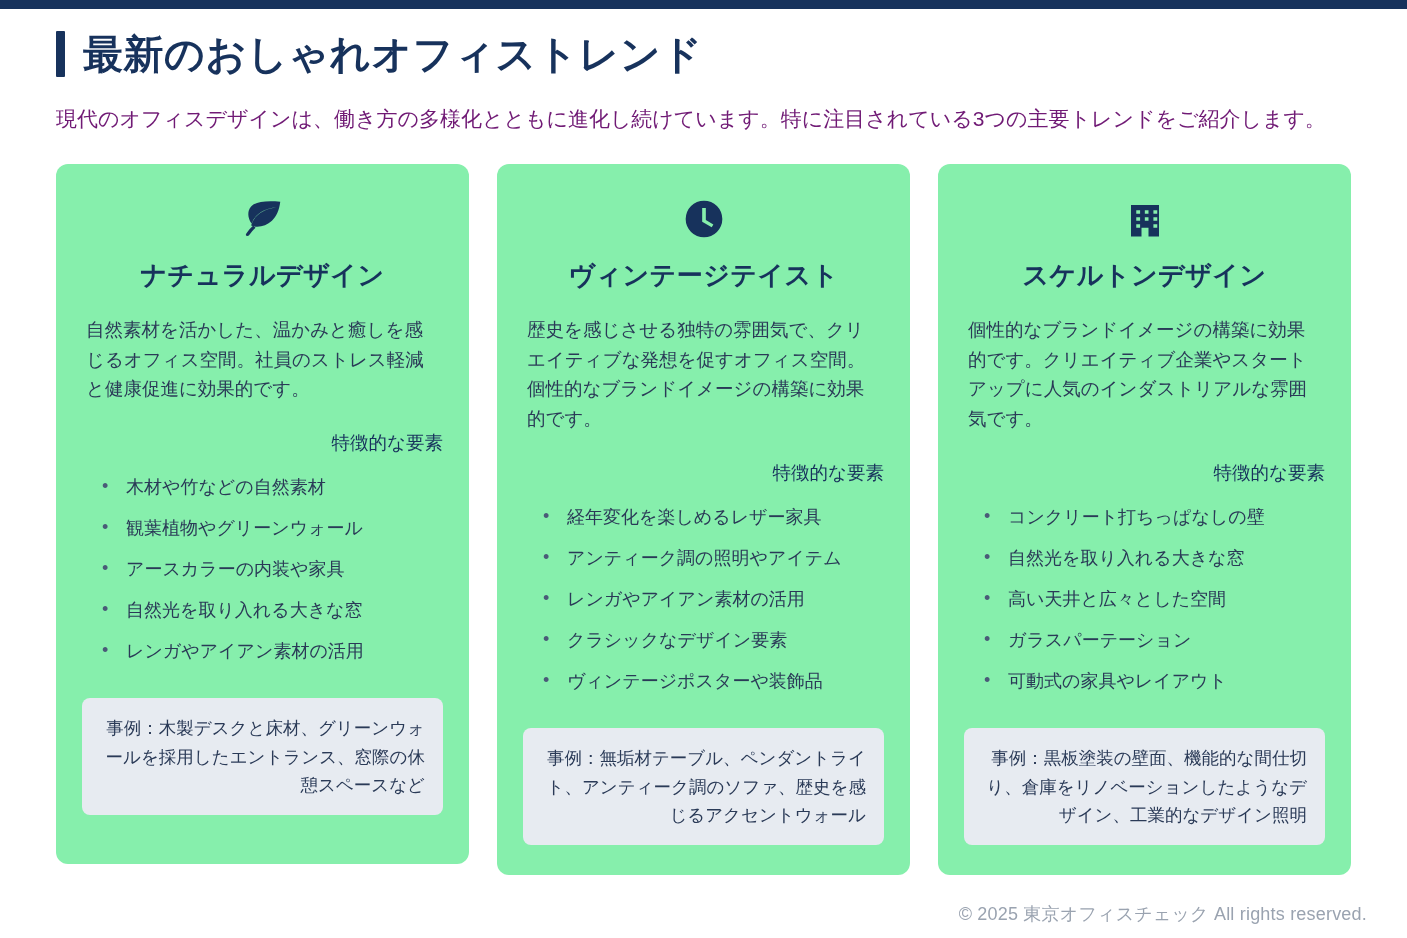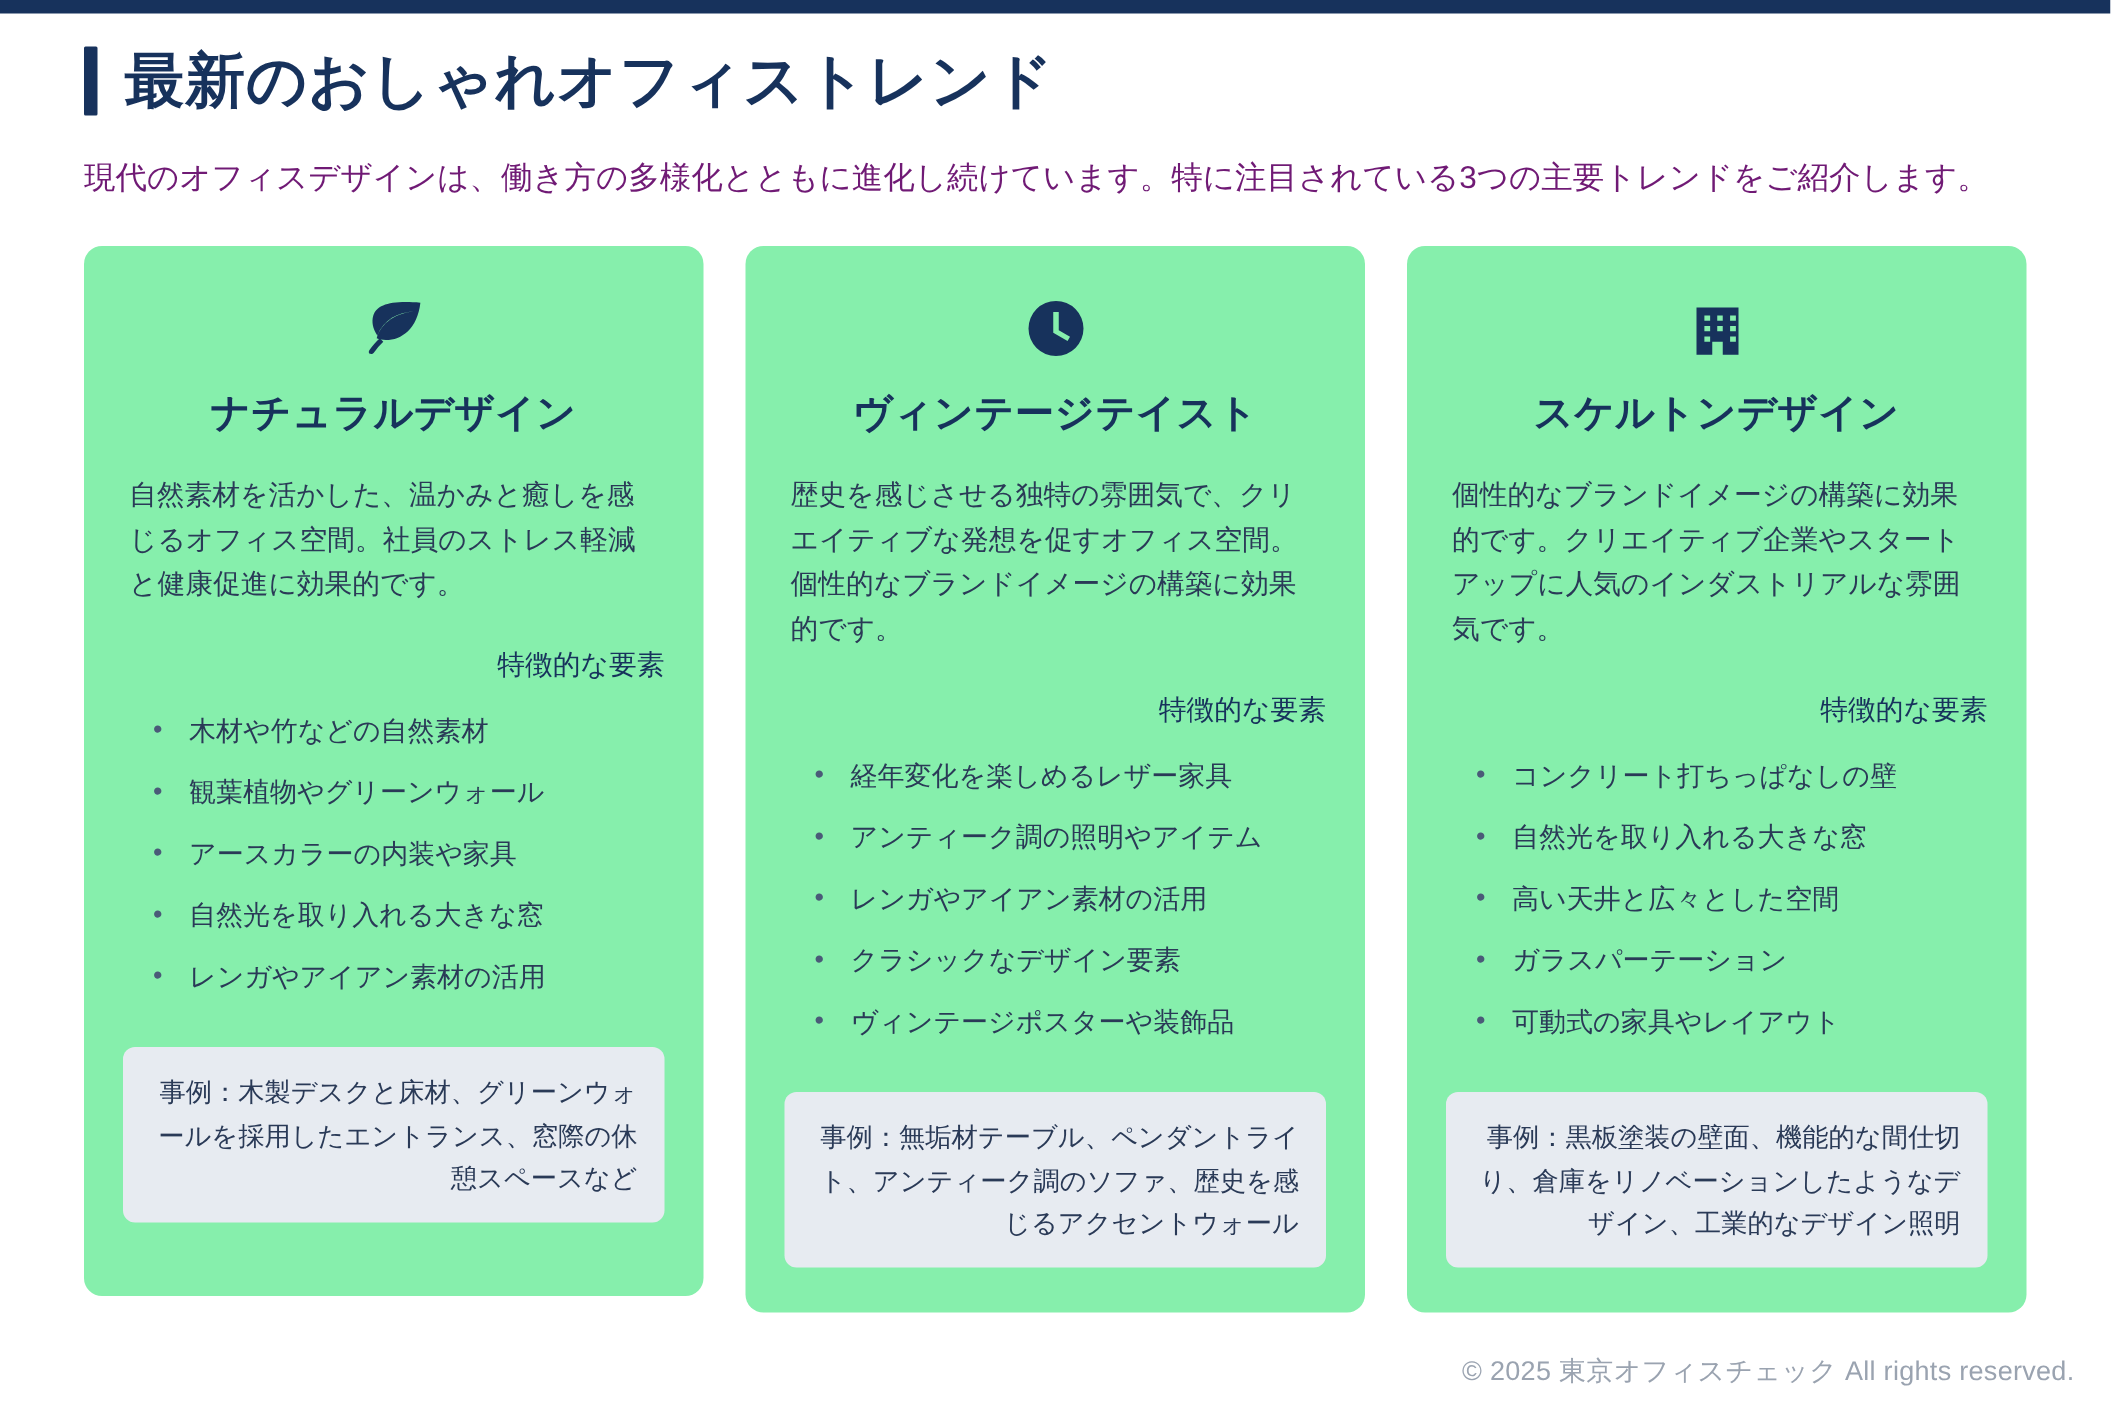--- a/index.html
+++ b/index.html
@@ -126,21 +126,21 @@
     border-radius: 8px;
     padding: 16px 18px;
     font-size: 17.5px;
     line-height: 1.62;
     color: #2a3a57;
     text-align: right;
   }
   .card-3 .example { }
   .footer {
     position: absolute;
-    right: 24px;
+    right: 40px;
     bottom: 12px;
     font-size: 18px;
     color: #9aa3b0;
     letter-spacing: 0.2px;
   }
 </style>
 </head>
 <body>
 
 <div class="page">

